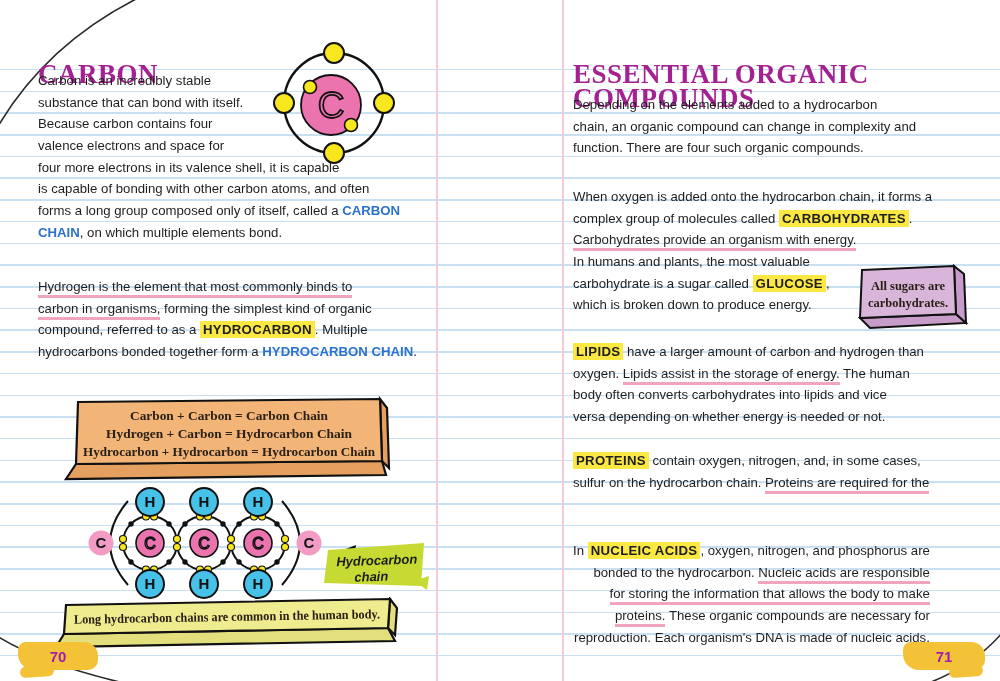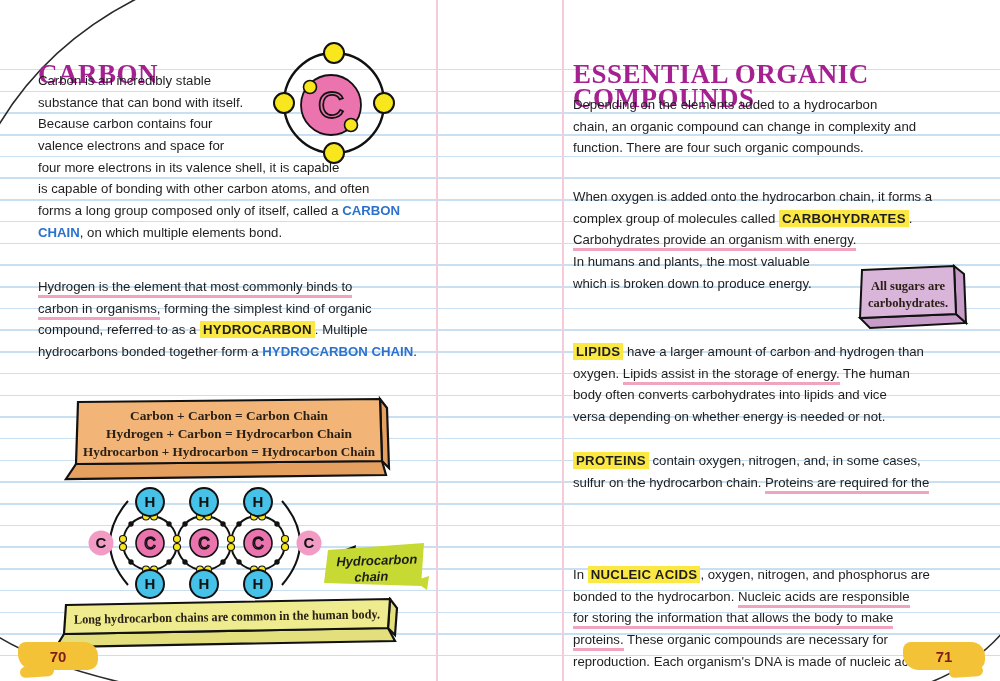--- a/index.html
+++ b/index.html
@@ -13,21 +13,21 @@
   .corner-arcs{position:absolute;left:0;top:0;pointer-events:none;}
   .page-title{position:absolute;font-family:"Liberation Serif",serif;font-weight:700;
               color:#a52192;font-size:27px;line-height:24px;letter-spacing:.5px;white-space:nowrap;}
   .para{position:absolute;font-size:13.2px;line-height:21.7px;}
   .tl{height:21.7px;white-space:pre;}
   .run-n{}
   .run-b{color:#2b72cf;font-weight:600;}
   .run-h{background:#fbe843;font-weight:800;padding:1px 3px;border-radius:0;letter-spacing:.3px;}
   .run-u{border-bottom:3px solid #f2a3c0;padding-bottom:1px;}
   .pagenum{position:absolute;width:80px;height:28px;background:#f4c237;border-radius:8px 14px 10px 16px;
-           display:flex;align-items:center;justify-content:center;font-weight:800;font-size:15px;color:#7f1d1d;}
+           display:flex;align-items:center;justify-content:center;font-weight:800;font-size:15px;color:#a21caf;}
   .pagenum::after{content:"";position:absolute;width:34px;height:11px;background:#f4c237;
                   border-radius:6px;bottom:-7px;transform:rotate(-4deg);}
   .pagenum.pn-left::after{left:2px;}
   .pagenum.pn-right::after{right:2px;}
   svg text{font-family:"Liberation Sans",sans-serif;}
   svg .serif-t{font-family:"Liberation Serif",serif;font-weight:700;fill:#2a2016;}
   .diagram{position:absolute;}
 </style>
 </head>
 <body>
@@ -197,20 +197,21 @@
         <div class="tl"><span class="run-n">Depending on the elements added to a hydrocarbon</span></div>
         <div class="tl"><span class="run-n">chain, an organic compound can change in complexity and</span></div>
         <div class="tl"><span class="run-n">function. There are four such organic compounds.</span></div>
       </div>
 
     <div class="para" style="left:573px;top:186px;">
         <div class="tl"><span class="run-n">When oxygen is added onto the hydrocarbon chain, it forms a</span></div>
         <div class="tl"><span class="run-n">complex group of molecules called </span><span class="run-h">CARBOHYDRATES</span><span class="run-n">.</span></div>
         <div class="tl"><span class="run-u">Carbohydrates provide an organism with energy.</span></div>
         <div class="tl"><span class="run-n">In humans and plants, the most valuable</span></div>
+        <div class="tl"><span class="run-n">carbohydrate is a sugar called </span><span class="run-h">GLUCOSE</span><span class="run-n">,</span></div>
         <div class="tl"><span class="run-n">which is broken down to produce energy.</span></div>
       </div>
 
     <svg class="diagram" style="left:856px;top:262px;" width="116" height="72" viewBox="0 0 116 72">
       <polygon points="4,56 100,52 110,61 14,66" fill="#c79cc8" stroke="#111" stroke-width="2"></polygon>
       <polygon points="98,4 108,12 110,61 100,52" fill="#c79cc8" stroke="#111" stroke-width="2"></polygon>
       <polygon points="6,8 98,4 100,52 4,56" fill="#d9b5da" stroke="#111" stroke-width="2"></polygon>
       <text class="serif-t" x="52" y="28" text-anchor="middle" font-size="12.5">All sugars are</text>
       <text class="serif-t" x="52" y="45" text-anchor="middle" font-size="12.5">carbohydrates.</text>
     </svg>
@@ -220,21 +221,21 @@
         <div class="tl"><span class="run-n">oxygen. </span><span class="run-u">Lipids assist in the storage of energy.</span><span class="run-n"> The human</span></div>
         <div class="tl"><span class="run-n">body often converts carbohydrates into lipids and vice</span></div>
         <div class="tl"><span class="run-n">versa depending on whether energy is needed or not.</span></div>
       </div>
 
     <div class="para" style="left:573px;top:450px;">
         <div class="tl"><span class="run-h">PROTEINS</span><span class="run-n"> contain oxygen, nitrogen, and, in some cases,</span></div>
         <div class="tl"><span class="run-n">sulfur on the hydrocarbon chain. </span><span class="run-u">Proteins are required for the</span></div>
       </div>
 
-    <div class="para" style="left:573px;top:564px;">
+    <div class="para" style="left:573px;top:540px;text-align:right;">
         <div class="tl"><span class="run-n">In </span><span class="run-h">NUCLEIC ACIDS</span><span class="run-n">, oxygen, nitrogen, and phosphorus are</span></div>
         <div class="tl"><span class="run-n">bonded to the hydrocarbon. </span><span class="run-u">Nucleic acids are responsible</span></div>
         <div class="tl"><span class="run-u">for storing the information that allows the body to make</span></div>
         <div class="tl"><span class="run-u">proteins.</span><span class="run-n"> These organic compounds are necessary for</span></div>
         <div class="tl"><span class="run-n">reproduction. Each organism's DNA is made of nucleic acids.</span></div>
       </div>
 
     <div class="pagenum pn-right" style="left:903px;top:642px;width:82px;">71</div>
   </section>
 </div>

